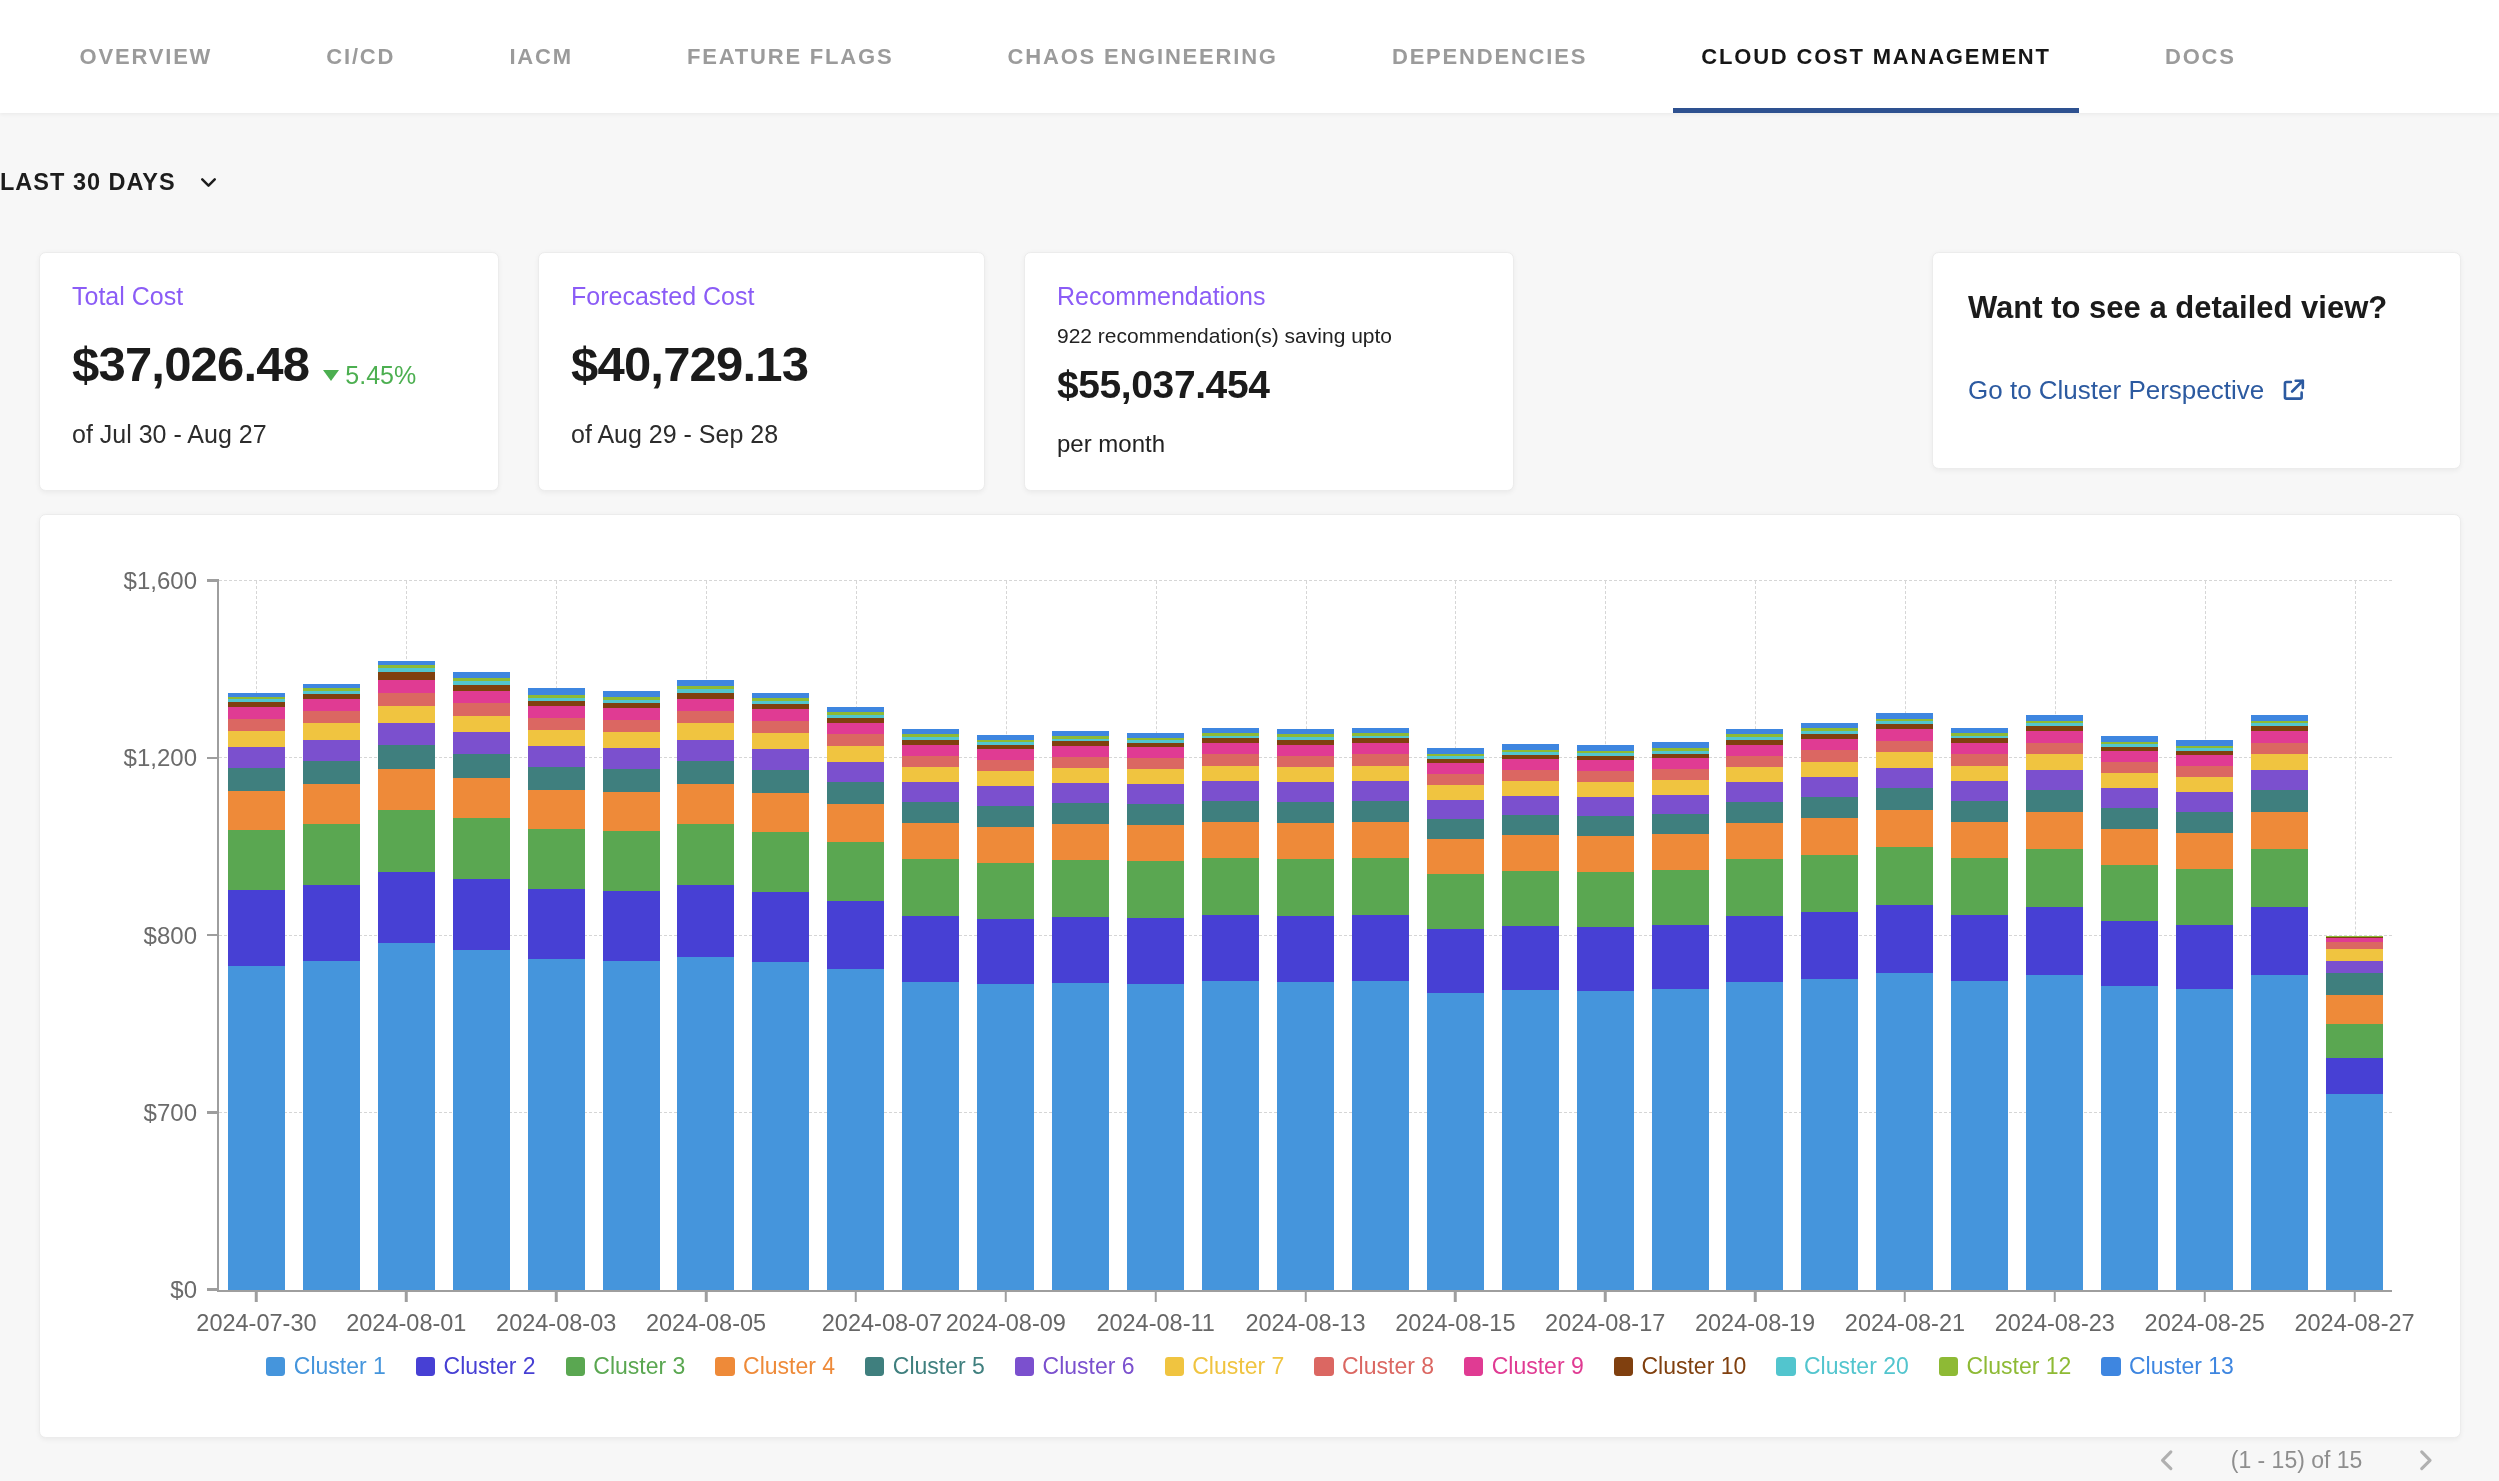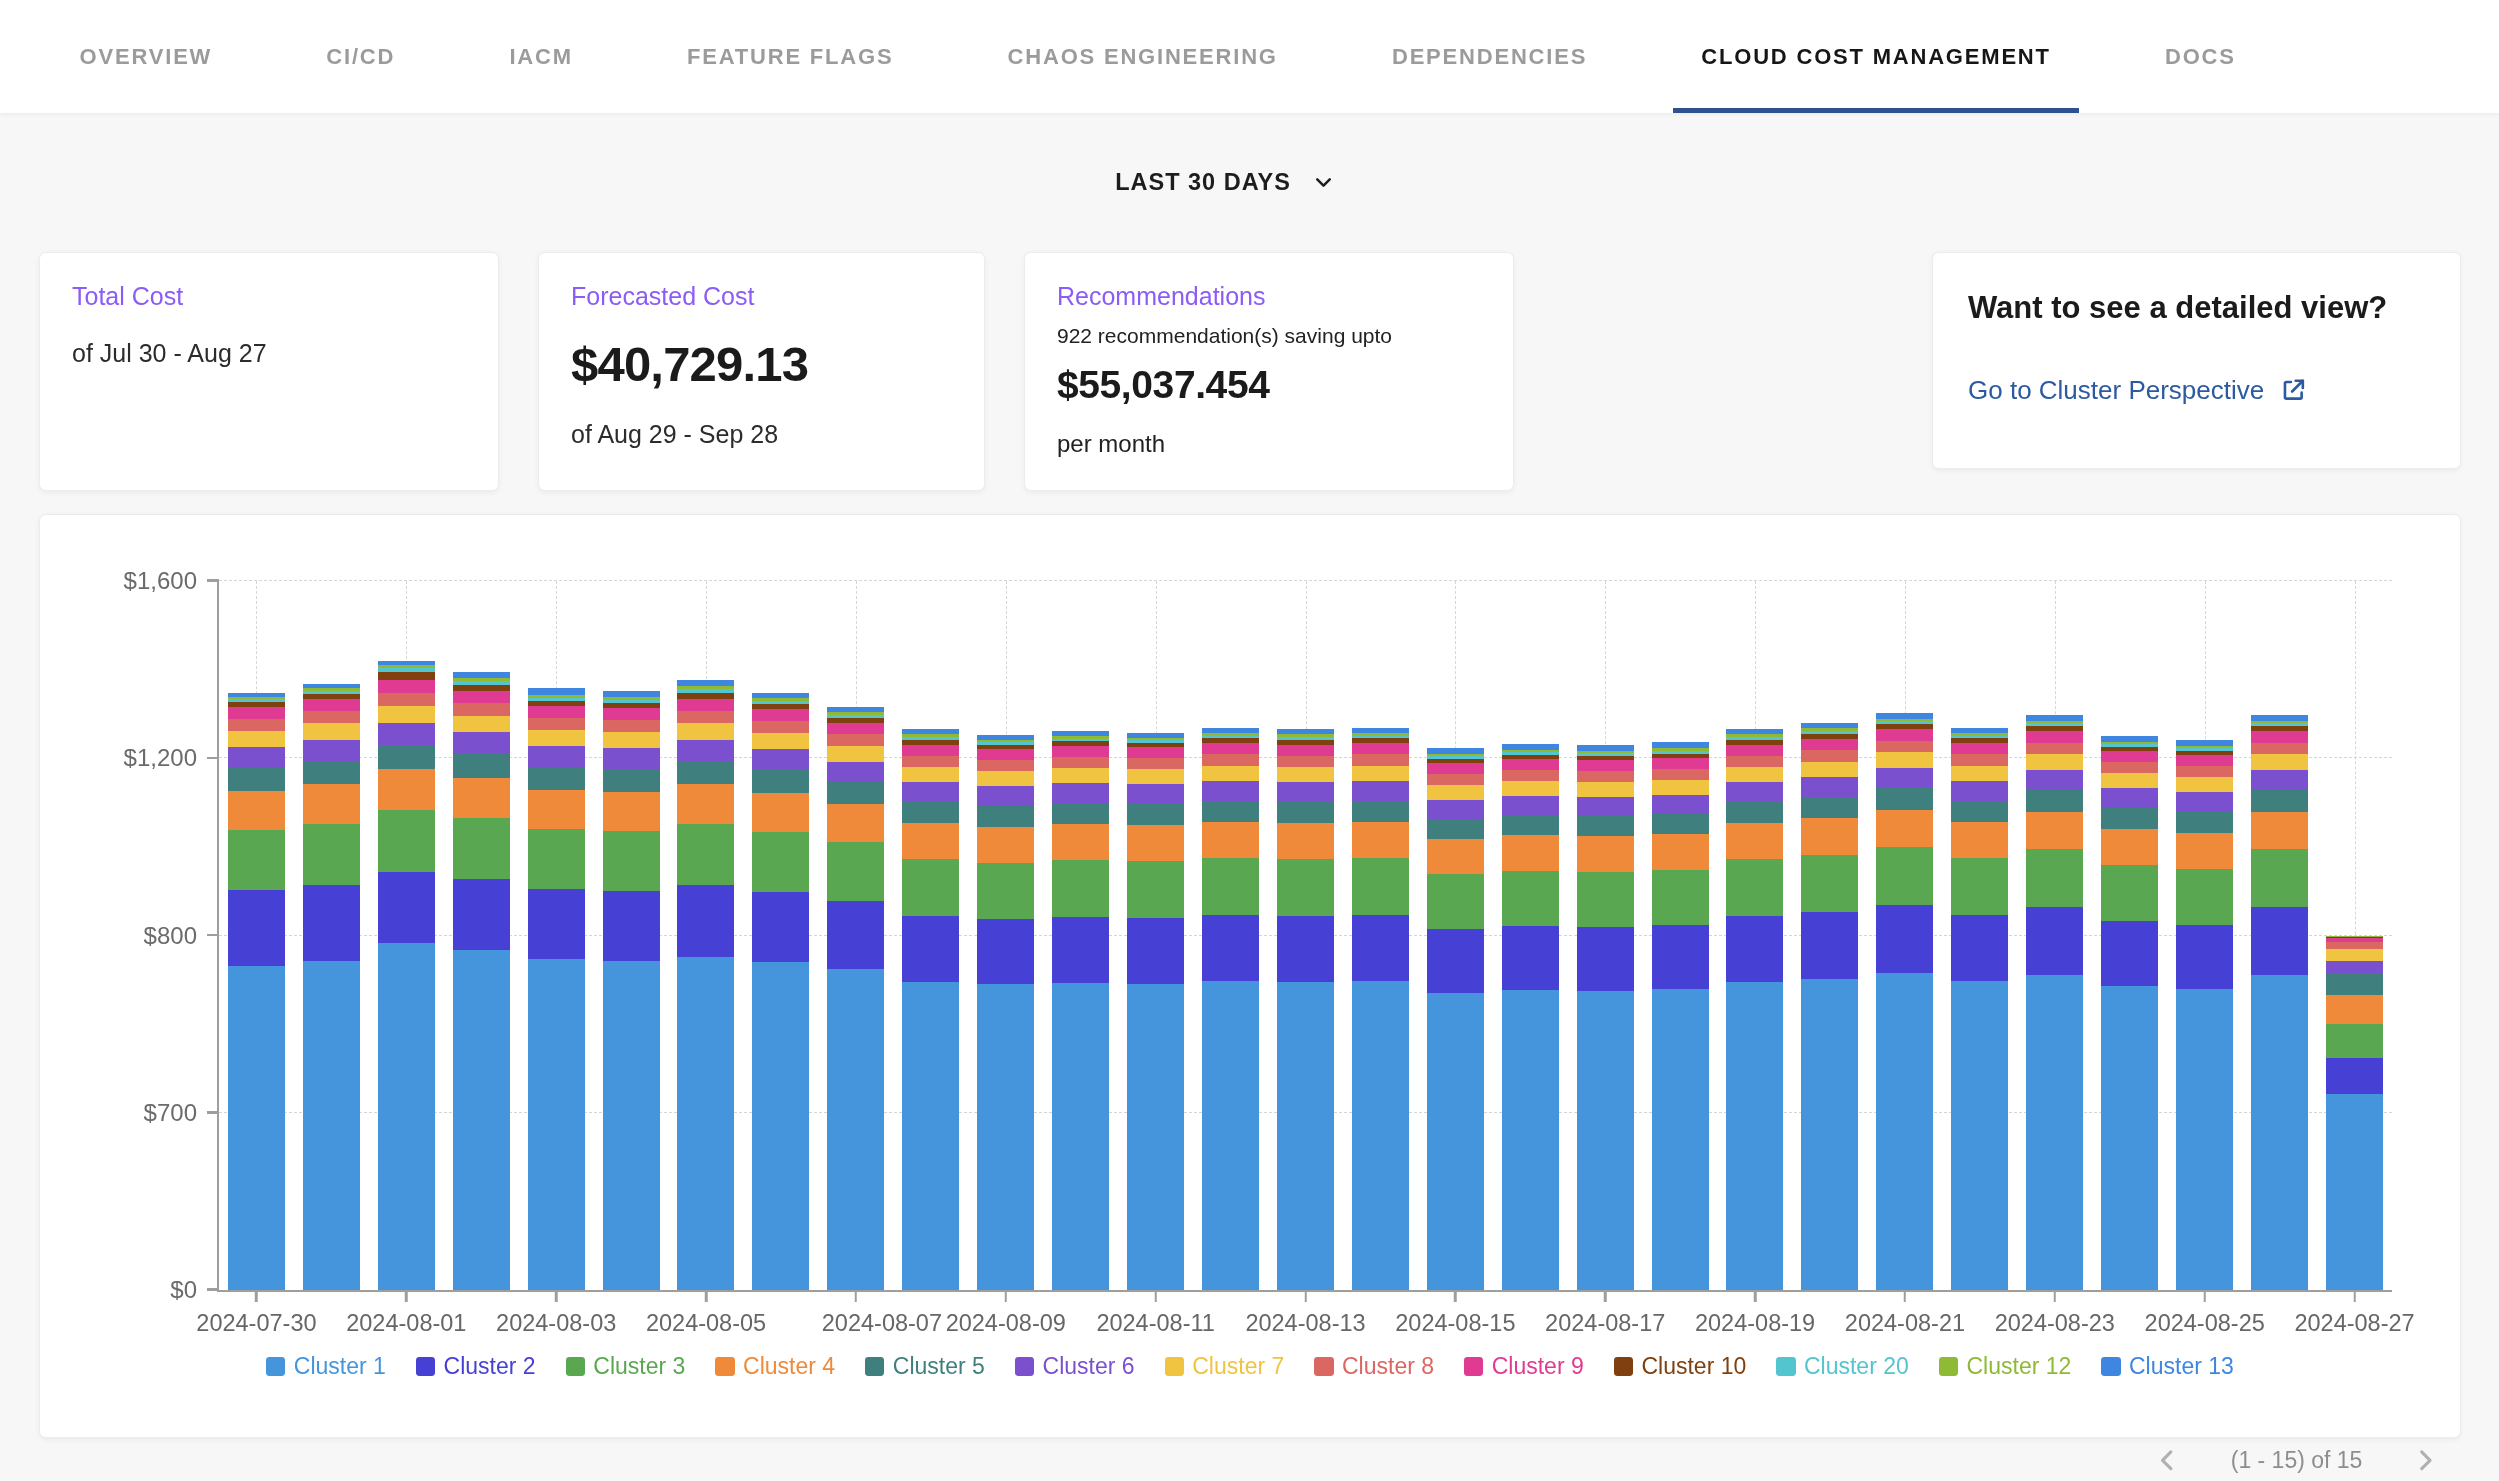--- a/index.html
+++ b/index.html
@@ -11,21 +11,21 @@
     padding-left:51px; box-shadow:0 1.7px 4.2px rgba(0,0,0,0.06); position:relative; z-index:5; }
   .tab { display:flex; align-items:center; padding:0 28.6px; margin-right:57px;
     font-size:22px; font-weight:600; letter-spacing:1.8px; color:#9b9b9b;
     cursor:pointer; position:relative; white-space:nowrap; }
   .tab.active { color:#161616; font-weight:700; }
   .tab.active::after { content:""; position:absolute; left:0; right:0; bottom:0;
     height:5px; background:#2E5190; }
 
   
   .filter-row { height:139px; display:flex; align-items:center;
-    justify-content:center; padding-right:49px; }
+    justify-content:flex-start; padding-right:49px; }
   .time-filter { display:flex; align-items:center; gap:20px; cursor:pointer; }
   .time-filter span { font-size:23.5px; font-weight:600; letter-spacing:1px; color:#1d1d1d; }
   .time-filter svg { width:25px; height:25px; stroke:#1d1d1d; }
 
   
   .cards { display:flex; gap:39px; padding:0 39px; align-items:flex-start; }
   .card { background:#fff; border:0.8px solid #ececec; border-radius:6.7px;
     box-shadow:0 1.7px 5px rgba(0,0,0,0.05); padding:28.6px 32px; height:239px; }
   .card.c1 { width:460px; }
   .card.c2 { width:447px; }
@@ -98,20 +98,27 @@
     <span>LAST 30 DAYS</span>
     <svg viewBox="0 0 24 24" fill="none" stroke-width="2.4" stroke-linecap="round" stroke-linejoin="round">
         <polyline points="6 9 12 15 18 9"></polyline>
       </svg>
   </div>
 </div>
 
 <div class="cards">
   <div class="card c1">
     <div class="card-title">Total Cost</div>
+    <div class="big-number-row">
+      <span class="big-number">$37,026.48</span>
+      <span class="change">
+        <span class="tri-down"></span>
+        <span class="change-pct">5.45%</span>
+      </span>
+    </div>
     <div class="period">of Jul 30 - Aug 27</div>
   </div>
 
   <div class="card c2">
     <div class="card-title">Forecasted Cost</div>
     <div class="big-number-row">
       <span class="big-number">$40,729.13</span>
     </div>
     <div class="period">of Aug 29 - Sep 28</div>
   </div>

